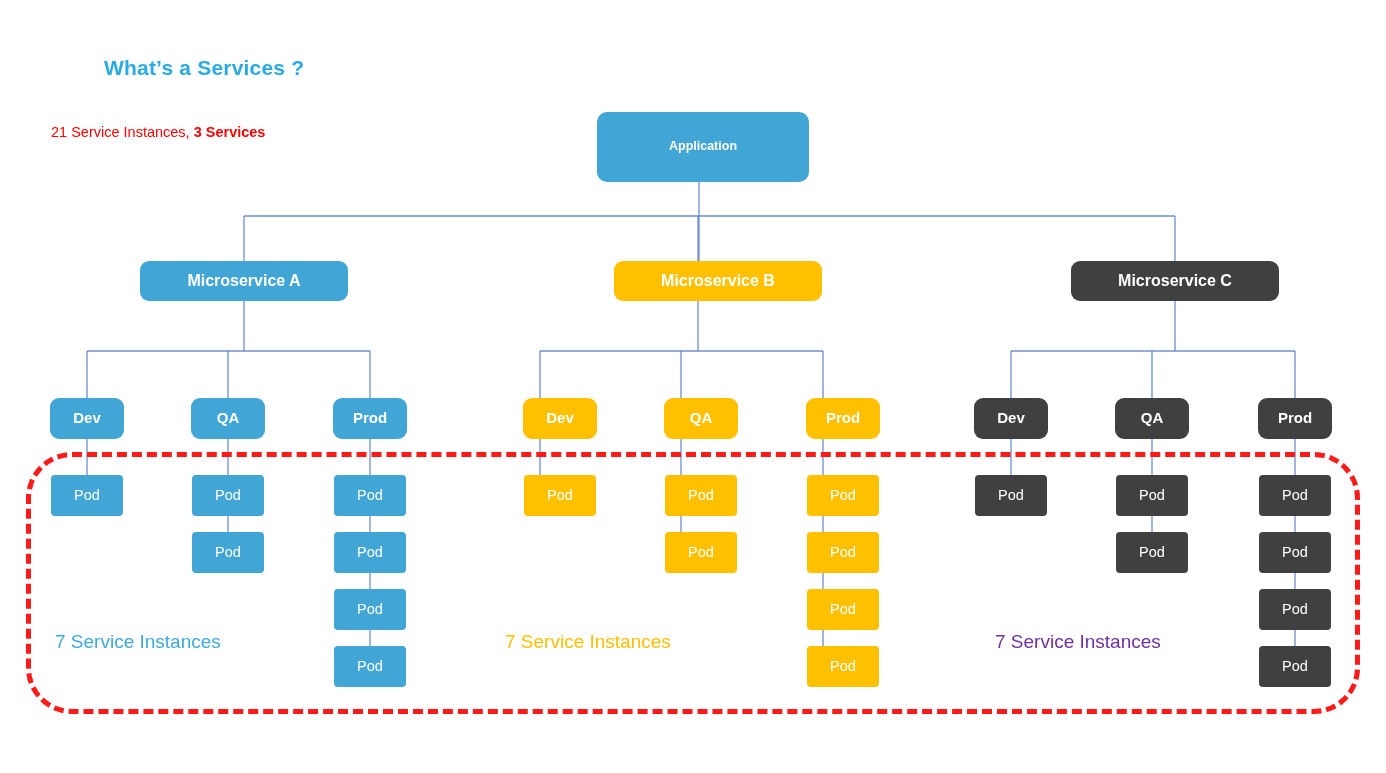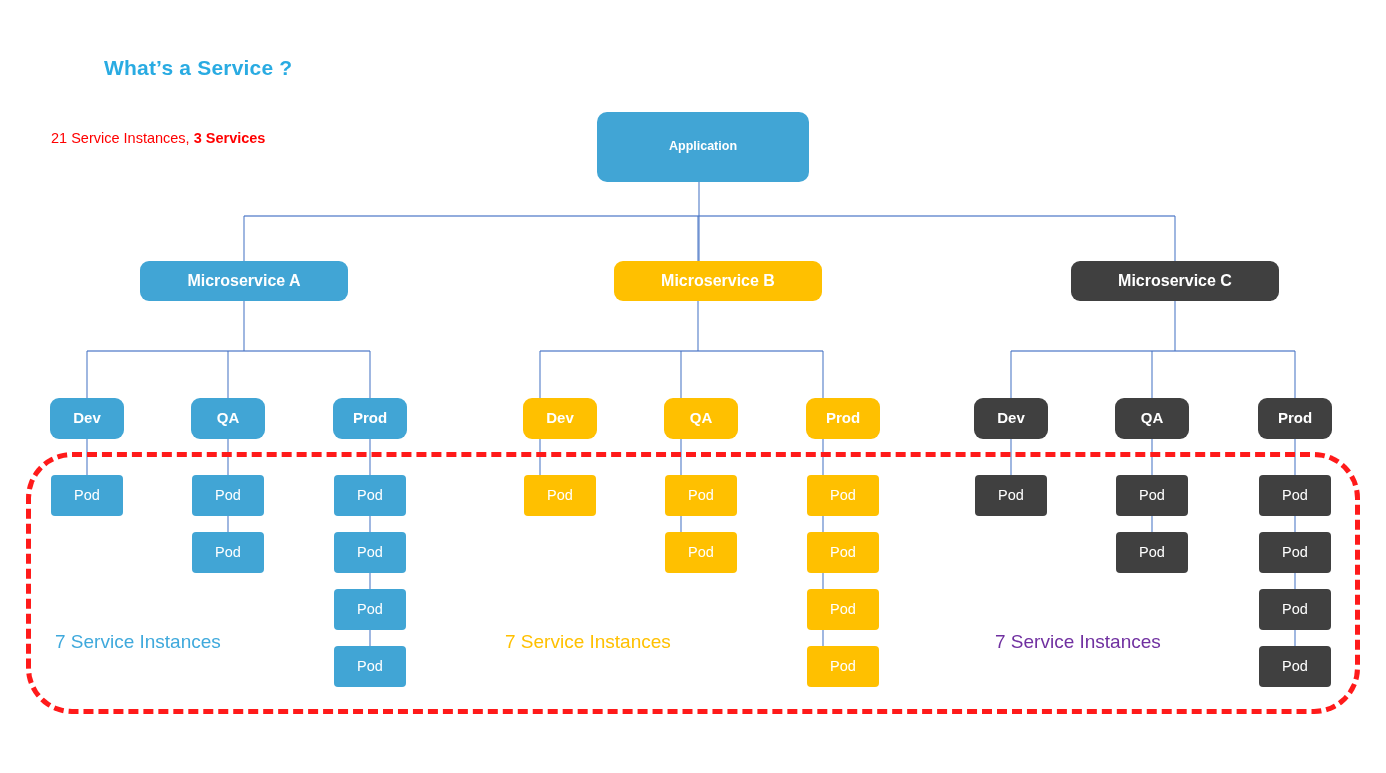--- a/index.html
+++ b/index.html
@@ -28,21 +28,21 @@
   .title {
     position: absolute;
     left: 104px; top: 42px;
     font-size: 21px;
     color: #29ABE2;
     letter-spacing: 0.2px;
     white-space: nowrap;
   }
   .count-line {
     position: absolute;
-    left: 51px; top: 130px;
+    left: 51px; top: 124px;
     font-size: 14.5px;
     color: #FF0000;
     white-space: nowrap;
   }
   .count-line .strong { font-weight: bold; }
 
   .instances-label {
     position: absolute;
     font-size: 19px;
     white-space: nowrap;
@@ -143,21 +143,21 @@
       <line x1="1152" y1="351" x2="1152" y2="398" stroke="#4472C4" stroke-width="1.3" opacity="0.78"></line>
       <line x1="1152" y1="439" x2="1152" y2="475" stroke="#4472C4" stroke-width="1.3" opacity="0.78"></line>
       <line x1="1152" y1="516" x2="1152" y2="532" stroke="#4472C4" stroke-width="1.3" opacity="0.78"></line>
       <line x1="1295" y1="351" x2="1295" y2="398" stroke="#4472C4" stroke-width="1.3" opacity="0.78"></line>
       <line x1="1295" y1="439" x2="1295" y2="475" stroke="#4472C4" stroke-width="1.3" opacity="0.78"></line>
       <line x1="1295" y1="516" x2="1295" y2="532" stroke="#4472C4" stroke-width="1.3" opacity="0.78"></line>
       <line x1="1295" y1="573" x2="1295" y2="589" stroke="#4472C4" stroke-width="1.3" opacity="0.78"></line>
       <line x1="1295" y1="630" x2="1295" y2="646" stroke="#4472C4" stroke-width="1.3" opacity="0.78"></line>
     </svg>
 
-  <h1 class="title">What’s a Service ?</h1>
+  <h1 class="title">What’s a Services ?</h1>
 
   <div class="count-line">
     <span>21 Service Instances, </span><span class="strong">3 Services</span>
   </div>
 
   <div id="nodes">
       <div class="node app blue" style="left: 597px; top: 112px; width: 212px; height: 70px;">Application</div>
       <div class="node micro blue" style="left: 140px; top: 261px; width: 208px; height: 40px;">Microservice A</div>
       <div class="node env blue" style="left: 50px; top: 398px; width: 74px; height: 41px;">Dev</div>
       <div class="node pod blue" style="left: 51px; top: 475px; width: 72px; height: 41px;">Pod</div>

